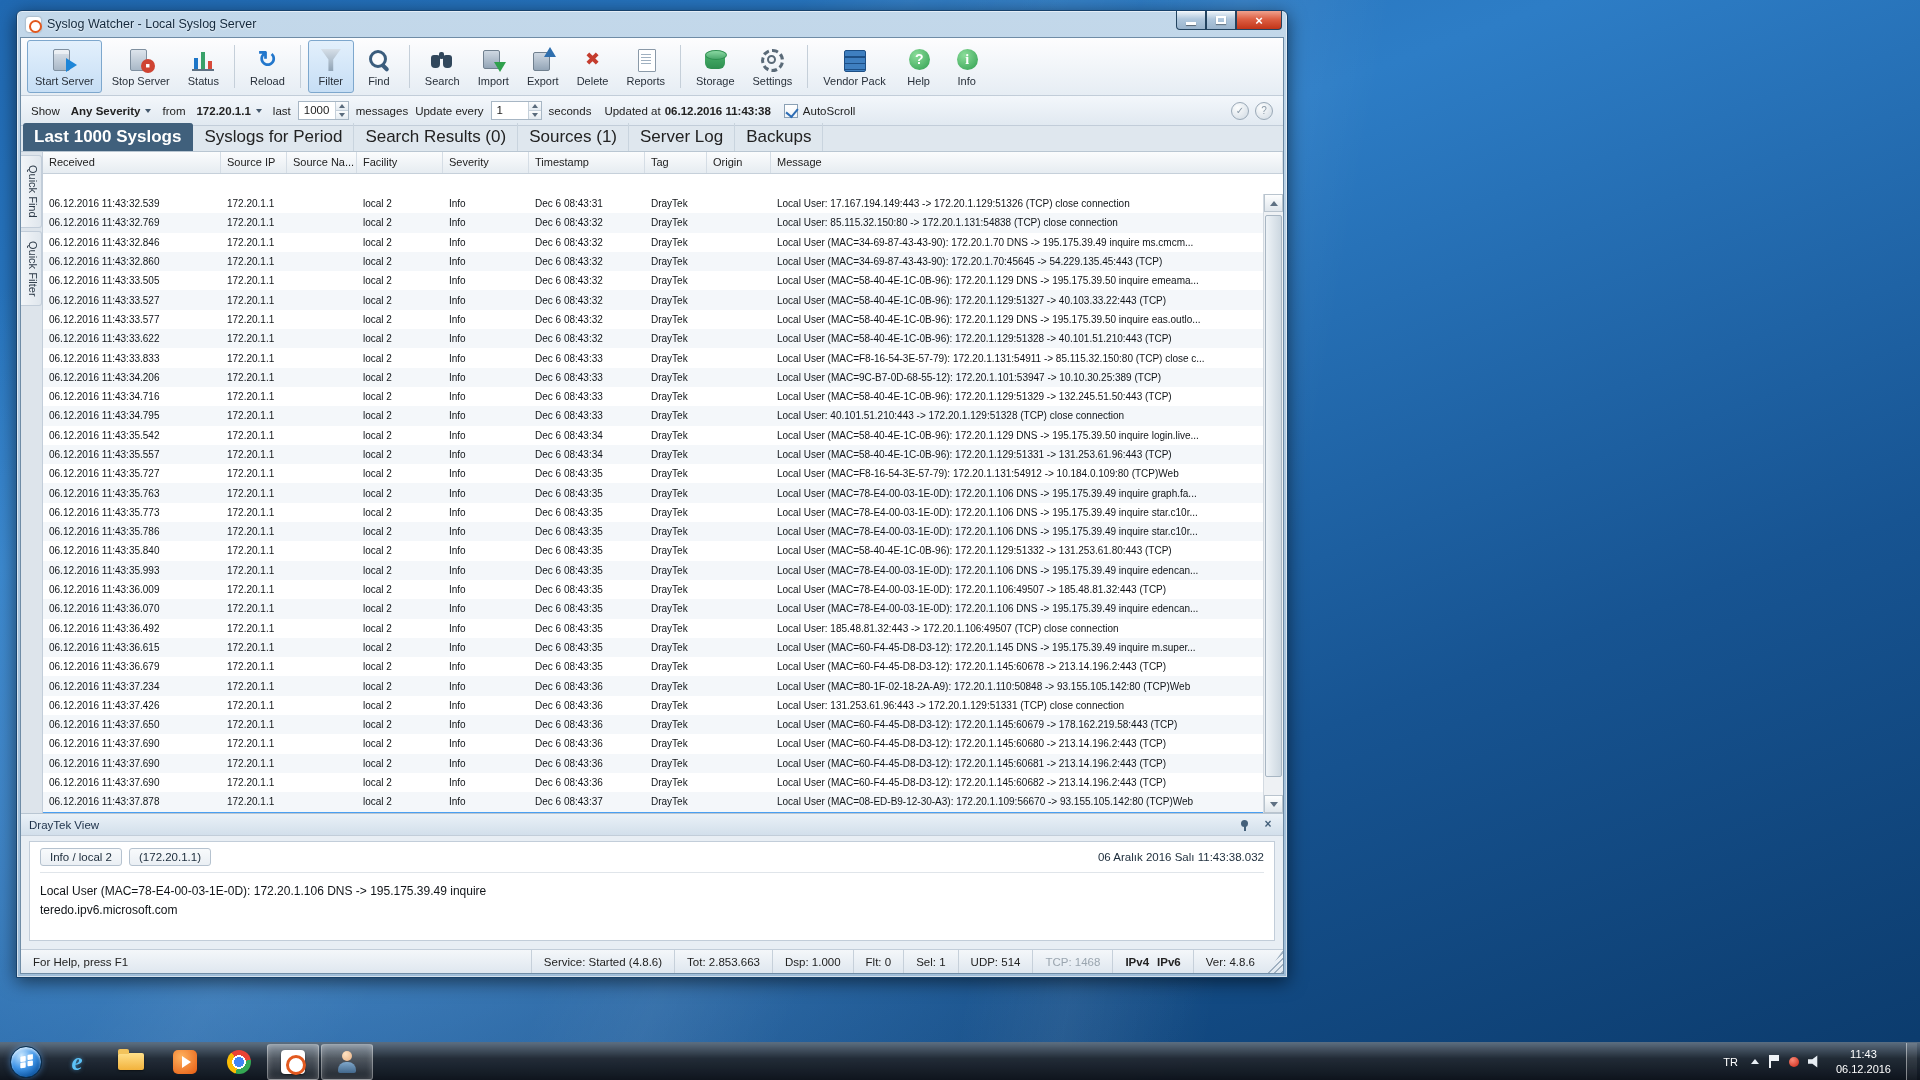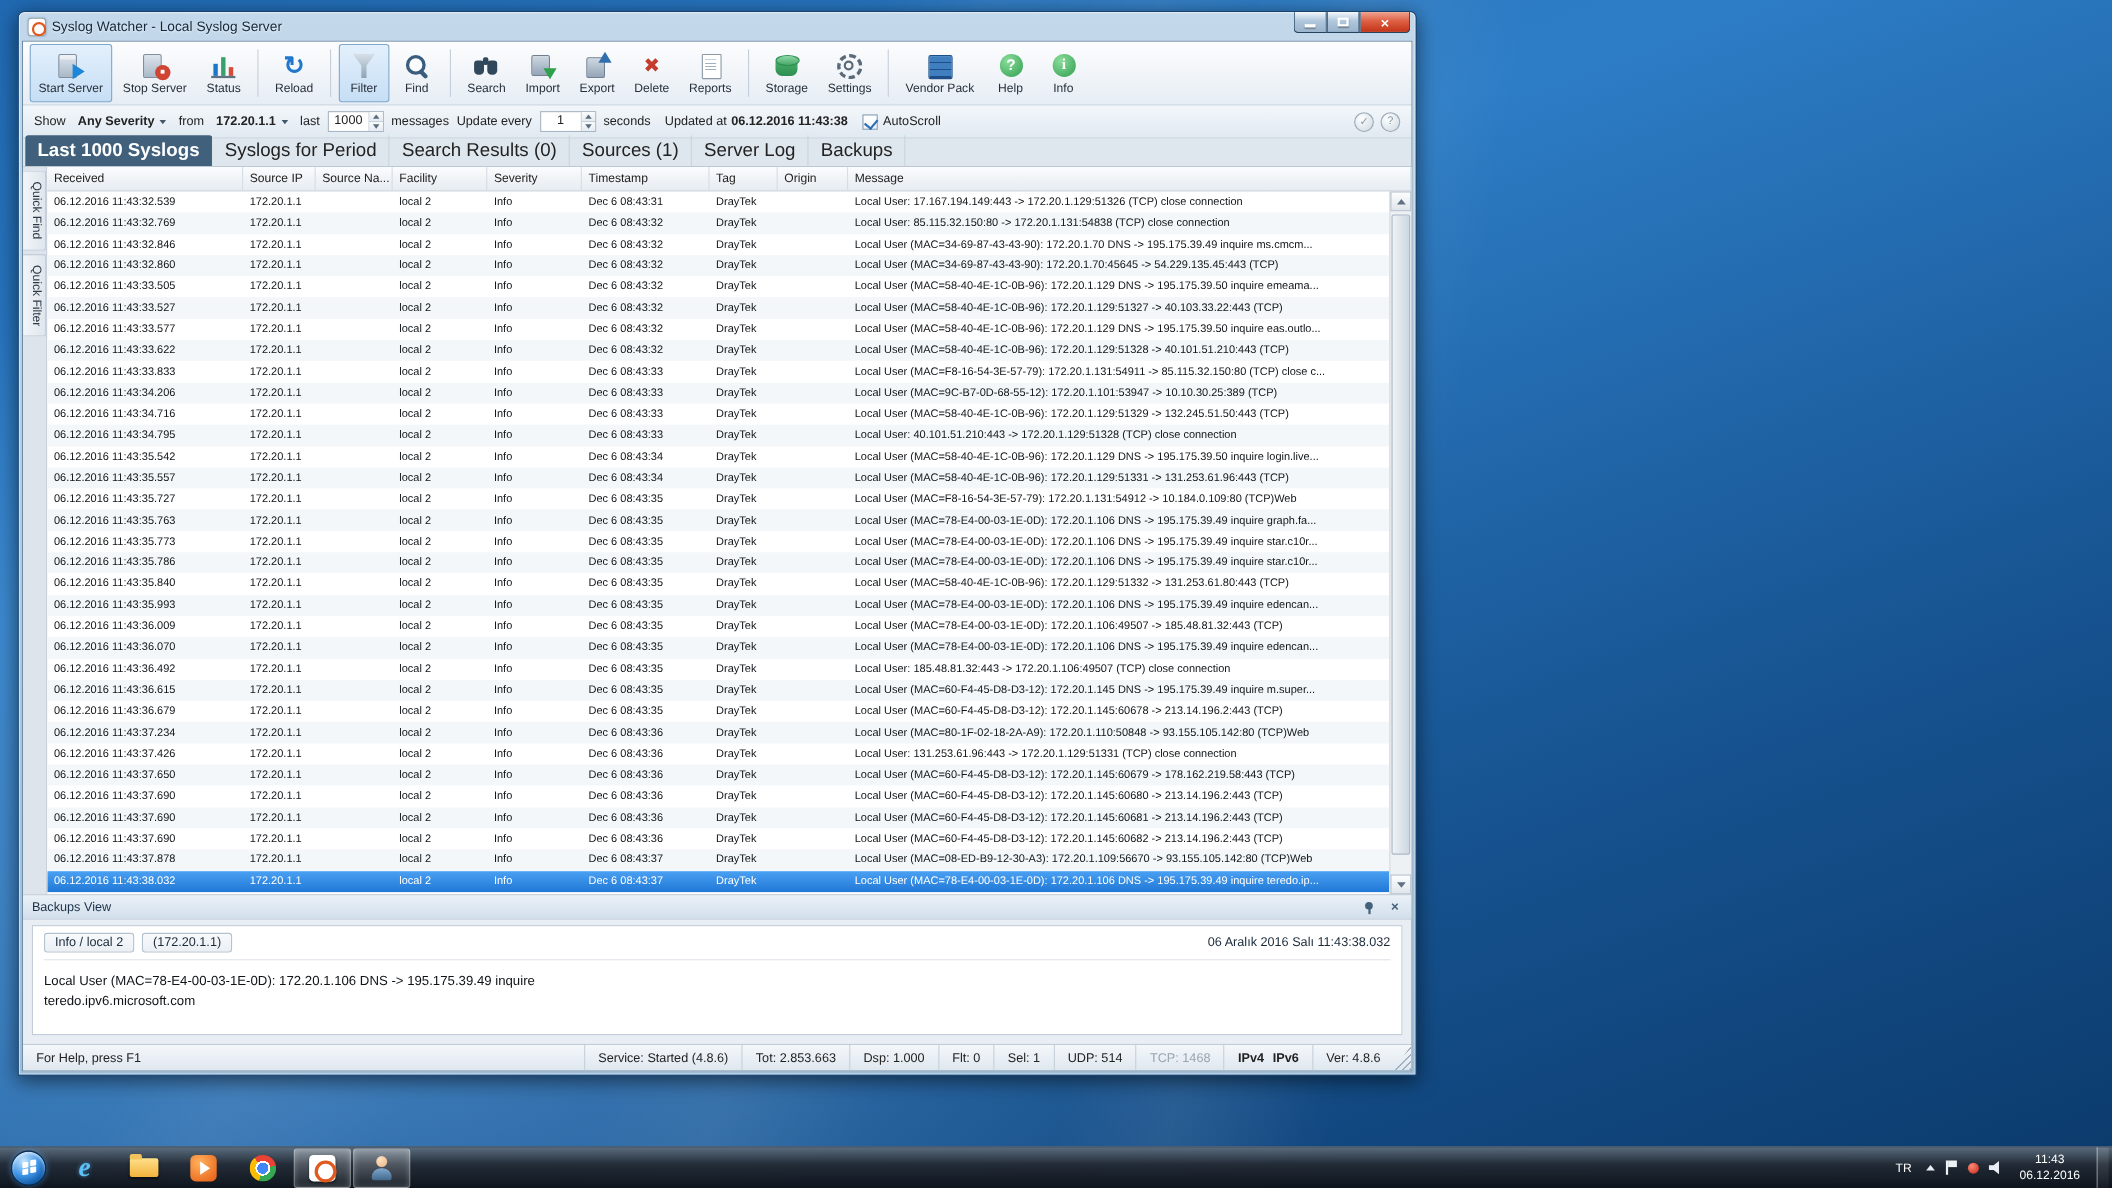--- a/index.html
+++ b/index.html
@@ -77,21 +77,21 @@
     background:repeating-linear-gradient(180deg,#3f7fc0 0 5px,#1d4f86 5px 6.5px); }
   .ic-help::before{ content:'?'; left:5px; top:3px; width:21px; height:21px; background:radial-gradient(circle at 35% 30%,#8bdd9a,#2f9e4f); border-radius:50%; color:#fff; font-weight:bold; font-size:14px; line-height:21px; text-align:center; }
   .ic-info::before{ content:'i'; left:5px; top:3px; width:21px; height:21px; background:radial-gradient(circle at 35% 30%,#8bdd9a,#2f9e4f); border-radius:50%; color:#fff; font-weight:bold; font-size:14px; line-height:21px; text-align:center; font-family:"Liberation Serif",serif; }
 
   
   .filterbar{ height:30px; flex:none; display:flex; align-items:center; gap:7px; padding:0 10px;
     background:linear-gradient(#f3f7fb,#e1e9f1); border-bottom:1px solid #c2cdd9; font-size:11.5px; color:#222; }
   .dd{ display:flex; align-items:center; gap:5px; font-weight:bold; padding:2px 4px; cursor:default; }
   .dd-arrow{ width:0; height:0; border-top:4px solid #44586c; border-left:3.5px solid transparent; border-right:3.5px solid transparent; }
   .spin{ display:flex; align-items:stretch; border:1px solid #a7b6c4; background:#fff; height:19px; }
-  .spin .val{ padding:0 5px; min-width:36px; text-align:center; line-height:17px; }
+  .spin .val{ padding:0 5px; min-width:36px; text-align:left; line-height:17px; }
   .spin .arrows{ display:flex; flex-direction:column; width:13px; border-left:1px solid #c5d0da; }
   .spin .ar{ flex:1; display:flex; align-items:center; justify-content:center; background:linear-gradient(#fbfcfd,#e4ebf1); }
   .spin .ar+.ar{ border-top:1px solid #c5d0da; }
   .spin .ar::after{ content:''; width:0; height:0; }
   .spin .up::after{ border-bottom:4px solid #5a6b7c; border-left:3px solid transparent; border-right:3px solid transparent; }
   .spin .dn::after{ border-top:4px solid #5a6b7c; border-left:3px solid transparent; border-right:3px solid transparent; }
   .updated{ margin-left:6px; }
   .updated b{ font-weight:bold; margin-left:4px; }
   .cbwrap{ display:flex; align-items:center; gap:5px; margin-left:6px; }
   .cb{ width:14px; height:14px; border:1px solid #8aa0b4; background:linear-gradient(#fff,#f0f4f8); position:relative; }
@@ -102,21 +102,21 @@
   
   .tabstrip{ height:26px; flex:none; display:flex; align-items:flex-end; padding:3px 0 0 2px; background:#dfe7ee; border-bottom:1px solid #b9c6d2; }
   .tab{ padding:4px 11px 4px; font-size:17px; color:#222; border-right:1px solid #c9d4de; cursor:default; white-space:nowrap; }
   .tab.active{ background:#40607c; color:#fff; border-radius:3px 3px 0 0; border-right-color:#40607c; font-weight:bold; }
 
   
   .main{ flex:1; min-height:0; display:flex; }
   .side-strip{ width:22px; flex:none; background:#dde4eb; border-right:1px solid #c2cdd9; display:flex; flex-direction:column; gap:3px; padding-top:3px; }
   .vtab{ writing-mode:vertical-rl; font-size:11px; color:#2c3a48; background:linear-gradient(90deg,#f2f5f8,#dfe6ed); border:1px solid #c2cdd9; border-left:none; border-radius:0 3px 3px 0; padding:9px 2px; cursor:default; }
 
-  .table-zone{ flex:1; min-width:0; display:flex; flex-direction:column; background:#fff; }
+  .table-zone{ flex:1; min-width:0; display:flex; flex-direction:column; background:#fff;gap:20px; }
   .thead{ height:22px; flex:none; display:flex; background:linear-gradient(#fbfcfd,#e6ecf1); border-bottom:1px solid #c6d0da; font-size:11px; color:#222; }
   .th{ padding:4px 6px 0; border-right:1px solid #d5dde5; white-space:nowrap; overflow:hidden; flex:none; }
   .rows-scroll{ flex:1; min-height:0; display:flex; }
   .rows{ flex:1; min-width:0; overflow:hidden; }
   .row{ display:flex; height:19.3px; align-items:center; font-size:10px; color:#101418; }
   .row.alt{ background:#f4f7fa; }
   .row.selected{ background:linear-gradient(var(--sel-top,#4aa0f2), var(--sel,#1f78d6)); color:#fff; }
   .td{ padding:0 6px; white-space:nowrap; overflow:hidden; flex:none; }
   .c0{width:178px;} .c1{width:66px;} .c2{width:70px;} .c3{width:86px;} .c4{width:86px;} .c5{width:116px;} .c6{width:62px;} .c7{width:64px;} .c8{flex:1 1 auto; min-width:0;}
 
@@ -725,21 +725,21 @@
                 <div class="sthumb"></div>
               </div>
               <div class="sbtn down"></div>
             </div>
           </div>
         </div>
       </div>
 
       <div class="mv">
         <div class="mv-header">
-          <span>Backups View</span>
+          <span>DrayTek View</span>
           <span class="mv-sp"></span>
           <span class="pin"></span>
           <span class="mv-close">×</span>
         </div>
         <div class="mv-body">
           <div class="mv-meta">
             <span class="chip">Info / local 2</span>
             <span class="chip">(172.20.1.1)</span>
             <span class="mv-date">06 Aralık 2016 Salı 11:43:38.032</span>
           </div>

